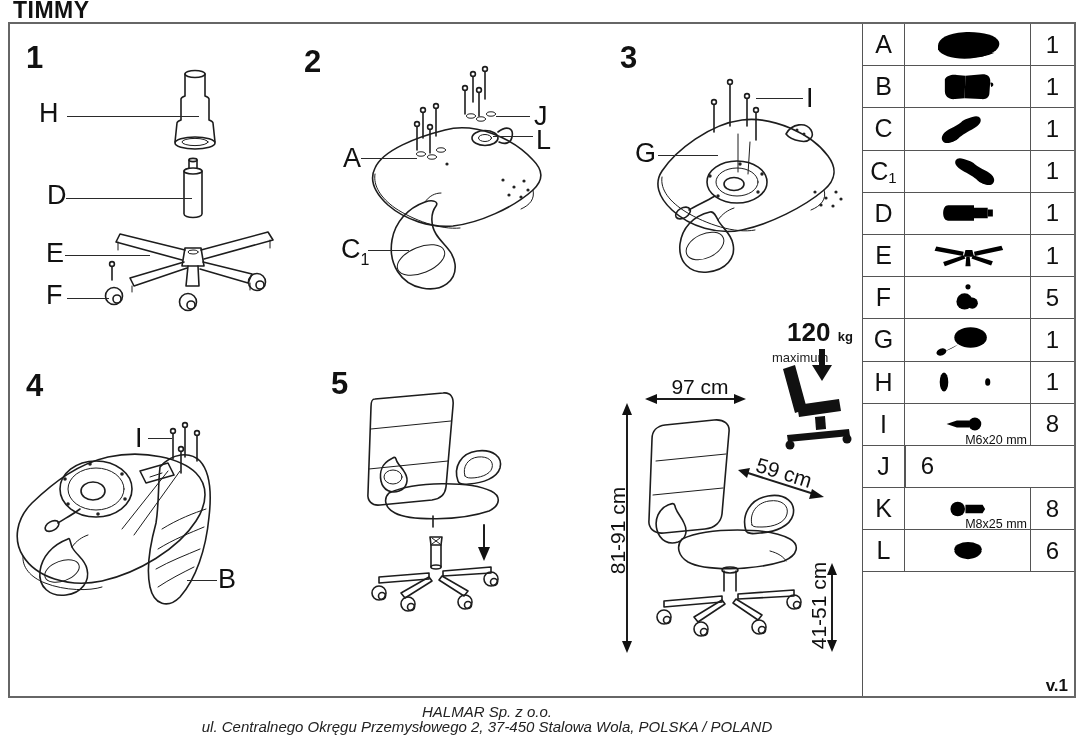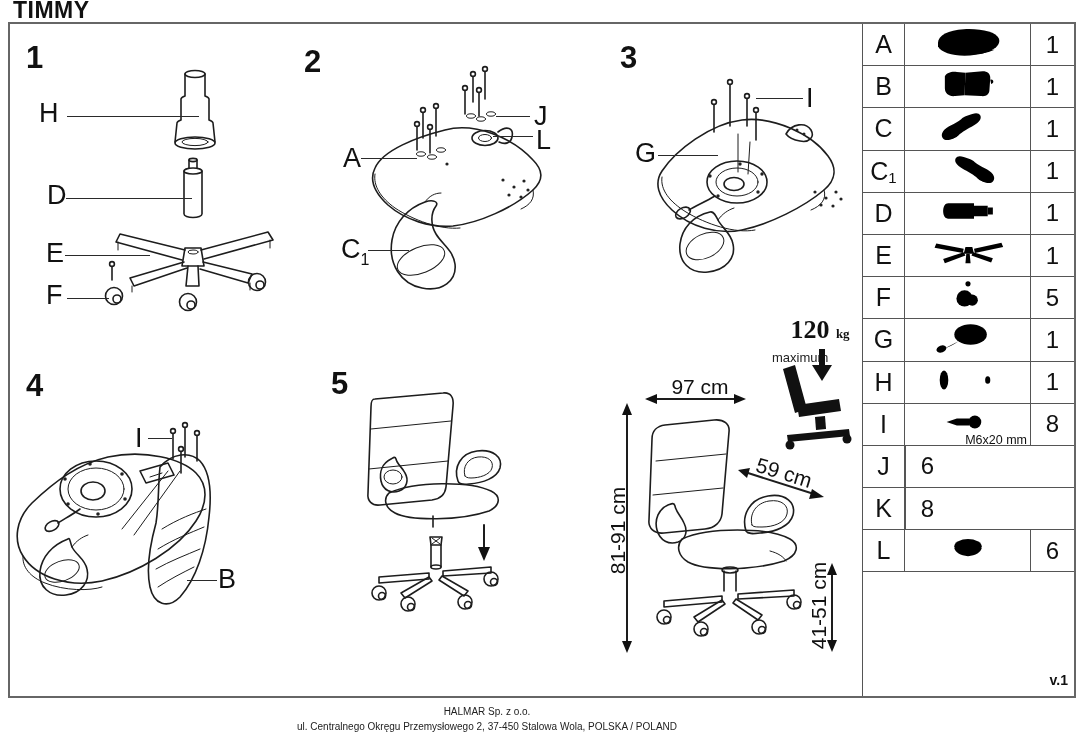--- a/index.html
+++ b/index.html
@@ -14,28 +14,28 @@
   svg.art{position:absolute;overflow:visible;}
   .art path,.art ellipse,.art circle,.art line,.art polyline{fill:none;stroke:#1d1d1d;stroke-width:1.6;stroke-linecap:round;stroke-linejoin:round;}
   .art .fill{fill:#111;stroke:none;}
   .art .dot{fill:#222;stroke:none;}
   .art .thin{stroke-width:1;}
   .art .dim{stroke-width:2;}
   .ptable{position:absolute;right:0;top:0;width:212px;height:672px;border-left:1.7px solid #555;box-sizing:border-box;background:#fff;}
   .prow{display:flex;height:42.2px;border-bottom:1.7px solid #555;box-sizing:border-box;}
   .cid{width:42px;border-right:1.7px solid #555;display:flex;align-items:center;justify-content:center;font-size:25px;box-sizing:border-box;}
   .cid .ids{font-size:15px;align-self:flex-end;margin-bottom:6px;}
-  .cdraw{flex:1;position:relative;display:flex;align-items:flex-start;justify-content:center;}
+  .cdraw{flex:1;position:relative;display:flex;align-items:center;justify-content:center;}
   .cqty{width:44px;border-left:1.7px solid #555;display:flex;align-items:center;justify-content:center;font-size:24px;box-sizing:border-box;}
   .psize{position:absolute;right:3px;bottom:-2px;font-size:12.5px;}
   .picon{width:104px;height:36px;overflow:visible;}
-  .version{position:absolute;right:6px;bottom:8px;font-weight:bold;font-size:14px;}
-  .footer{position:absolute;left:0;top:705px;width:974px;text-align:center;font-size:10px;line-height:14.5px;color:#222;}
+  .version{position:absolute;right:6px;bottom:0;font-weight:bold;font-size:17px;}
+  .footer{position:absolute;left:0;top:705px;width:974px;text-align:center;font-size:15px;line-height:14.5px;color:#222;font-style:italic;}
   .dimtext{position:absolute;font-size:21px;text-align:center;line-height:1;}
-  .load120{position:absolute;left:762px;top:292px;width:96px;text-align:center;font-weight:bold;font-size:26px;line-height:27px;font-family:Liberation Serif, serif;}
+  .load120{position:absolute;left:762px;top:292px;width:96px;text-align:center;font-weight:bold;font-size:26px;line-height:32px;}
   .load120 .kg{font-size:13px;}
   .loadmax{position:absolute;left:762px;top:314px;width:96px;text-align:left;font-size:13px;color:#222;margin-top:12px;}
 </style>
 </head>
 <body>
 
 <div class="page">
   <div class="title">TIMMY</div>
 
   <div class="board">
@@ -488,20 +488,26 @@
               <span class="idm">J</span>
               <span class="ids"></span>
             </div>
     <div class="cell cqty">6</div>
   </div>
           <div class="prow">
     <div class="cell cid">
               <span class="idm">K</span>
               <span class="ids"></span>
             </div>
+    <div class="cell cdraw">
+      <svg class="picon" viewBox="0 0 110 42">
+                <use href="#icon-bolt"></use>
+              </svg>
+      <span class="psize">M8x25 mm</span>
+    </div>
     <div class="cell cqty">8</div>
   </div>
           <div class="prow">
     <div class="cell cid">
               <span class="idm">L</span>
               <span class="ids"></span>
             </div>
     <div class="cell cdraw">
       <svg class="picon" viewBox="0 0 110 42">
                 <use href="#icon-washer"></use>

